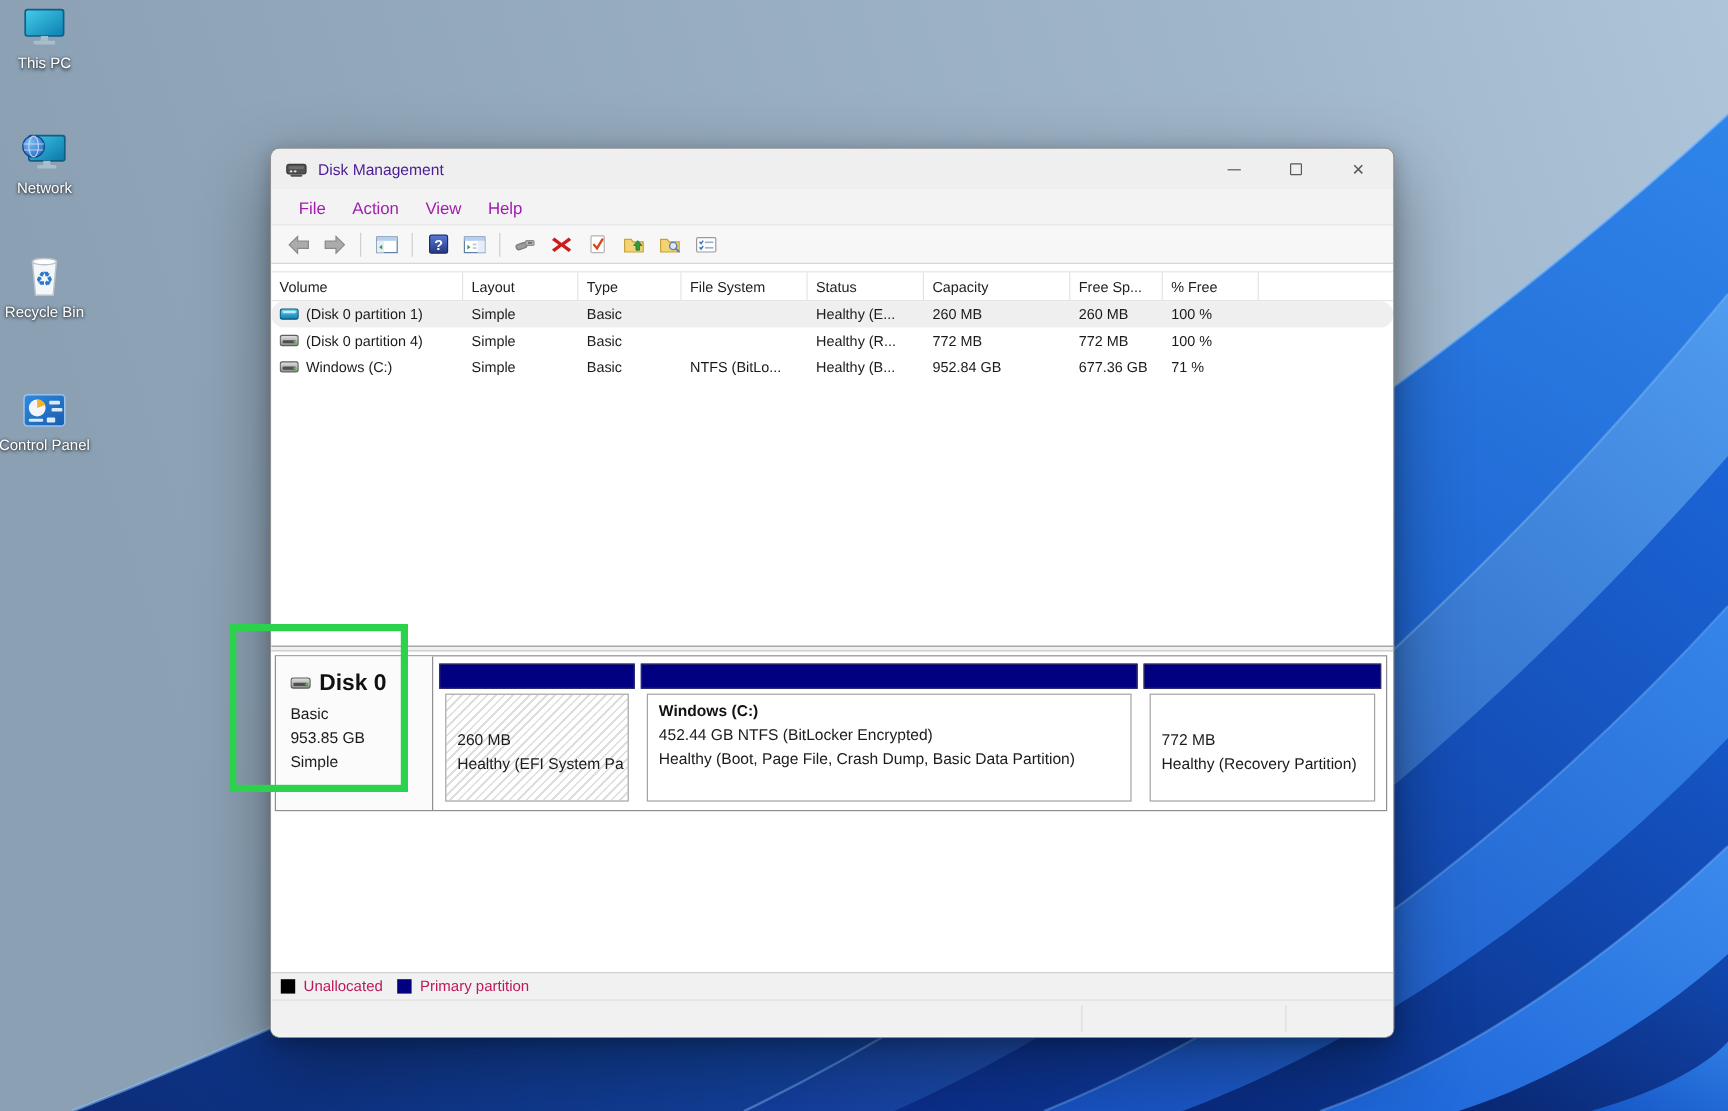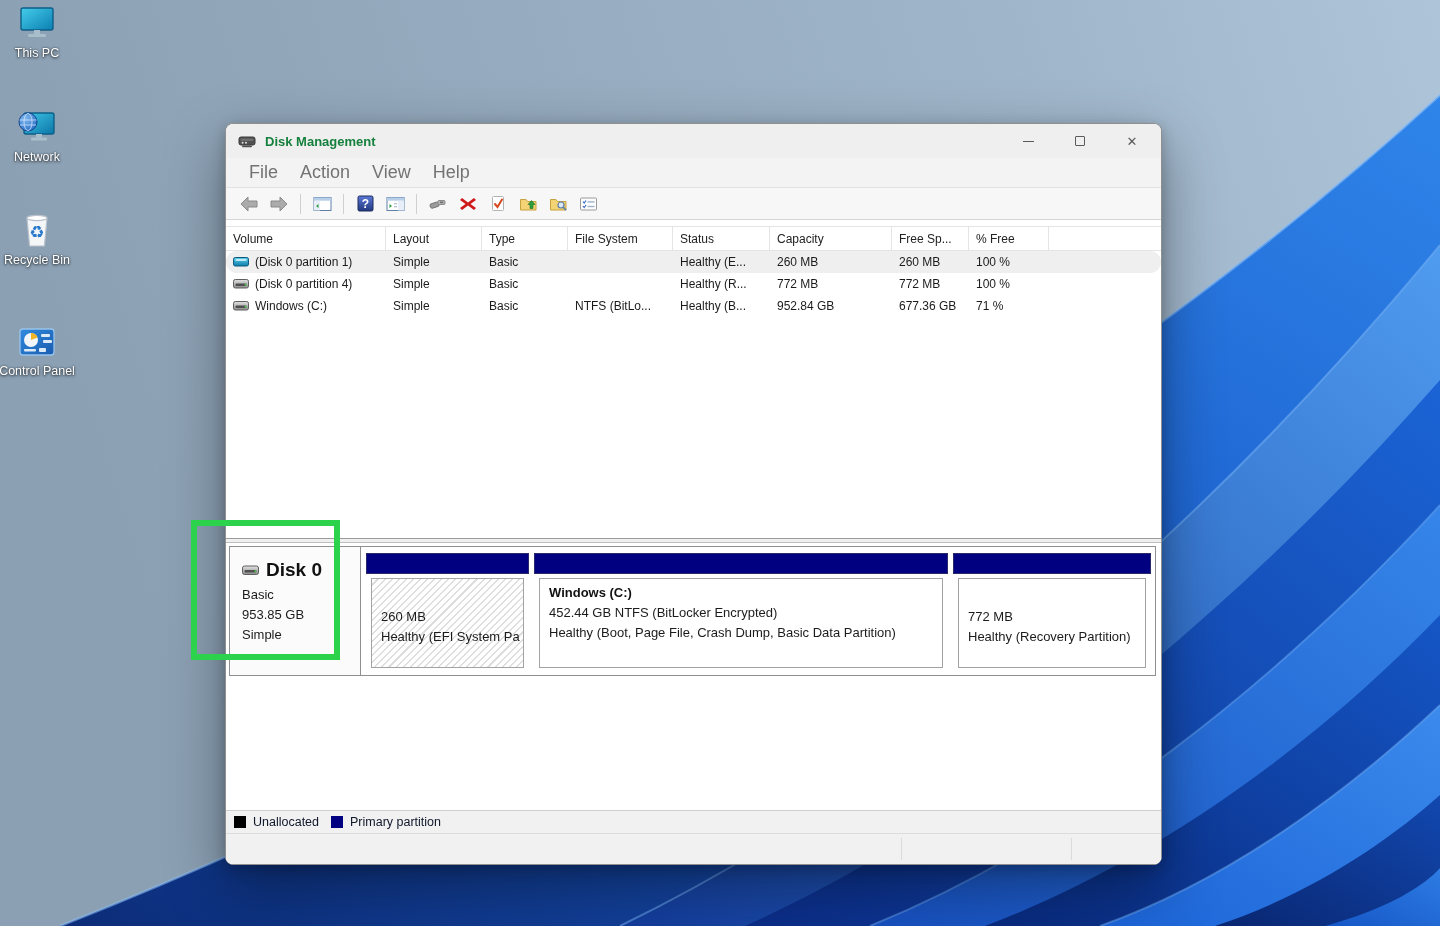--- a/index.html
+++ b/index.html
@@ -15,28 +15,28 @@
   .desk-icon .dlabel { margin-top:2px; font-size:12.5px; color:#fff; text-shadow:0 1px 3px rgba(0,0,0,.75), 0 0 2px rgba(0,0,0,.5); white-space:nowrap; }
 
   
   .win { position:absolute; left:225px; top:123px; width:937px; height:742px; background:#fff;
          border:1px solid #8f8f8f; border-radius:8px; z-index:10;
          box-shadow:0 22px 60px rgba(0,0,0,.38), 0 4px 14px rgba(0,0,0,.22);
          display:flex; flex-direction:column; overflow:hidden; }
 
   .titlebar { height:34px; background:#efefef; display:flex; align-items:center; flex:0 0 auto; }
   .title-icon { margin-left:12px; display:flex; }
-  .title-text { margin-left:9px; font-size:13px; color:#15803d;font-weight:bold; }
+  .title-text { margin-left:9px; font-size:13px; color:#4c1d95; }
   .caption-btns { margin-left:auto; display:flex; height:100%; }
   .cap-btn { width:46px; height:100%; display:flex; align-items:center; justify-content:center; color:#5a5a5a; font-size:13px; cursor:default; margin-right:6px; }
   .cap-btn .maxbox { width:10px; height:10px; border:1.3px solid #5a5a5a; border-radius:1px; display:block; }
   .cap-btn .minline { width:11px; height:0; border-top:1.4px solid #5a5a5a; display:block; }
 
   .menubar { height:30px; background:#f3f3f3; border-bottom:1px solid #e2e2e2; display:flex; align-items:center; padding-left:12px; flex:0 0 auto; }
-  .menu-item { font-size:18px; color:#737373; padding:4px 11px; }
+  .menu-item { font-size:14px; color:#a21caf; padding:4px 11px; }
 
   .toolbar { height:32px; background:#f7f7f7; border-bottom:1px solid #d6d6d6; display:flex; align-items:center; padding-left:10px; gap:4px; flex:0 0 auto; }
   .tbtn { width:26px; height:24px; display:flex; align-items:center; justify-content:center; }
   .tsep { width:1px; height:20px; background:#cfcfcf; margin:0 4px; }
 
   .client { flex:1; background:#fff; display:flex; flex-direction:column; min-height:0; }
 
   
   .table-panel { height:318px; flex:0 0 auto; overflow:hidden; }
   .tgrid { display:grid; grid-template-columns:160px 96px 86px 105px 97px 122px 77px 80px 1fr; }
@@ -68,21 +68,21 @@
   .pbody.hatch { background:repeating-linear-gradient(135deg,#ffffff 0 3.5px,#dedede 3.5px 5px); }
   .pbody.pad-down { padding-top:28px; }
   .p-title { font-size:13px; font-weight:bold; color:#111; margin-bottom:3px; }
   .p-line { font-size:13px; color:#1b1b1b; line-height:20px; }
 
   .legend { height:24px; flex:0 0 auto; background:#f1f1f1; border-top:1px solid #cfcfcf; border-bottom:1px solid #dcdcdc; display:flex; align-items:center; padding-left:8px; gap:8px; }
   .leg-item { display:flex; align-items:center; gap:7px; margin-right:4px; }
   .leg-sq { width:12px; height:12px; display:inline-block; }
   .sq-unalloc { background:#000000; }
   .sq-primary { background:#000080; }
-  .leg-label { font-size:12.5px; color:#0f172a; }
+  .leg-label { font-size:12.5px; color:#be185d; }
 
   .statusbar { height:30px; flex:0 0 auto; background:#f1f1f1; position:relative; }
   .sb-sep { position:absolute; top:4px; bottom:4px; width:1px; background:#dadada; }
 
   
   .annotation { position:absolute; left:191px; top:520px; width:149px; height:140px; border:6px solid #2dd24c; z-index:40; }
 </style>
 </head>
 <body>
 

